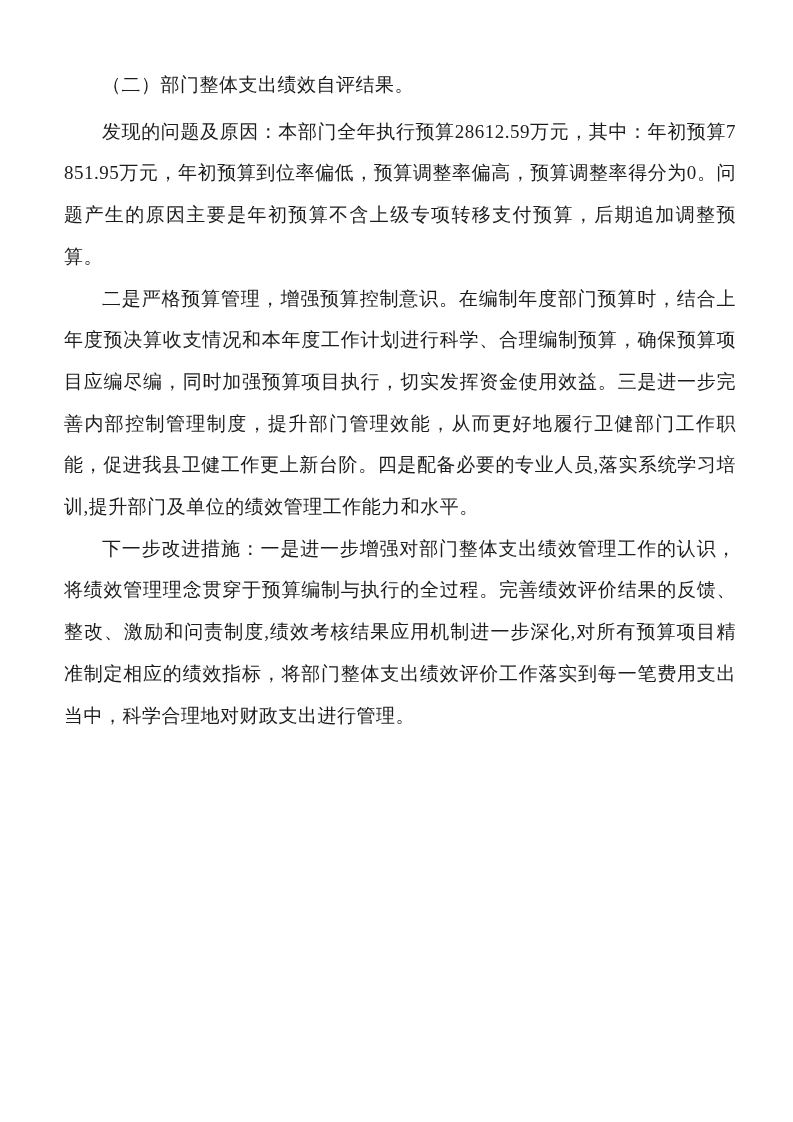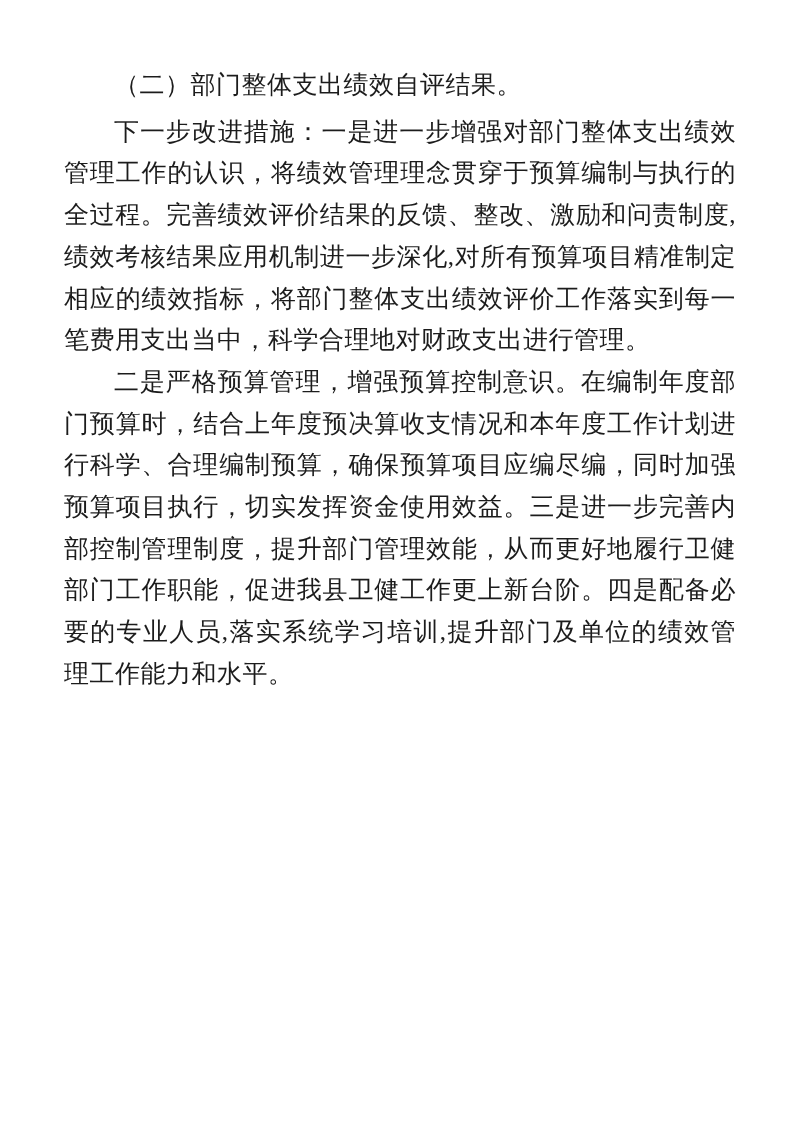--- a/index.html
+++ b/index.html
@@ -9,21 +9,21 @@
   }
   .page {
     position: relative;
     width: 793px;
     height: 1122px;
     box-sizing: border-box;
     background: #ffffff;
     padding: 64px 57px 0 64px;
     overflow: hidden;
     font-family: "Liberation Serif", "DejaVu Serif", serif;
-    font-size: 25px;
+    font-size: 19px;
     font-weight: 400;
     color: #1c1c1c;
     letter-spacing: 0.5px;
   }
   .doc-body p {
     margin: 0;
     text-indent: 2em;
     text-align: justify;
     text-justify: inter-ideograph;
     line-height: 41.7px;
@@ -32,16 +32,17 @@
   .doc-body p.heading {
     margin-bottom: 5px;
   }
 </style>
 </head>
 <body>
 
 <div class="page">
   <div class="doc-body">
     <p class="heading">（二）部门整体支出绩效自评结果。</p>
+    <p>发现的问题及原因：本部门全年执行预算28612.59万元，其中：年初预算7851.95万元，年初预算到位率偏低，预算调整率偏高，预算调整率得分为0。问题产生的原因主要是年初预算不含上级专项转移支付预算，后期追加调整预算。</p>
+    <p>二是严格预算管理，增强预算控制意识。在编制年度部门预算时，结合上年度预决算收支情况和本年度工作计划进行科学、合理编制预算，确保预算项目应编尽编，同时加强预算项目执行，切实发挥资金使用效益。三是进一步完善内部控制管理制度，提升部门管理效能，从而更好地履行卫健部门工作职能，促进我县卫健工作更上新台阶。四是配备必要的专业人员,落实系统学习培训,提升部门及单位的绩效管理工作能力和水平。</p>
     <p>下一步改进措施：一是进一步增强对部门整体支出绩效管理工作的认识，将绩效管理理念贯穿于预算编制与执行的全过程。完善绩效评价结果的反馈、整改、激励和问责制度,绩效考核结果应用机制进一步深化,对所有预算项目精准制定相应的绩效指标，将部门整体支出绩效评价工作落实到每一笔费用支出当中，科学合理地对财政支出进行管理。</p>
-    <p>二是严格预算管理，增强预算控制意识。在编制年度部门预算时，结合上年度预决算收支情况和本年度工作计划进行科学、合理编制预算，确保预算项目应编尽编，同时加强预算项目执行，切实发挥资金使用效益。三是进一步完善内部控制管理制度，提升部门管理效能，从而更好地履行卫健部门工作职能，促进我县卫健工作更上新台阶。四是配备必要的专业人员,落实系统学习培训,提升部门及单位的绩效管理工作能力和水平。</p>
   </div>
 </div>
 
 </body></html>

